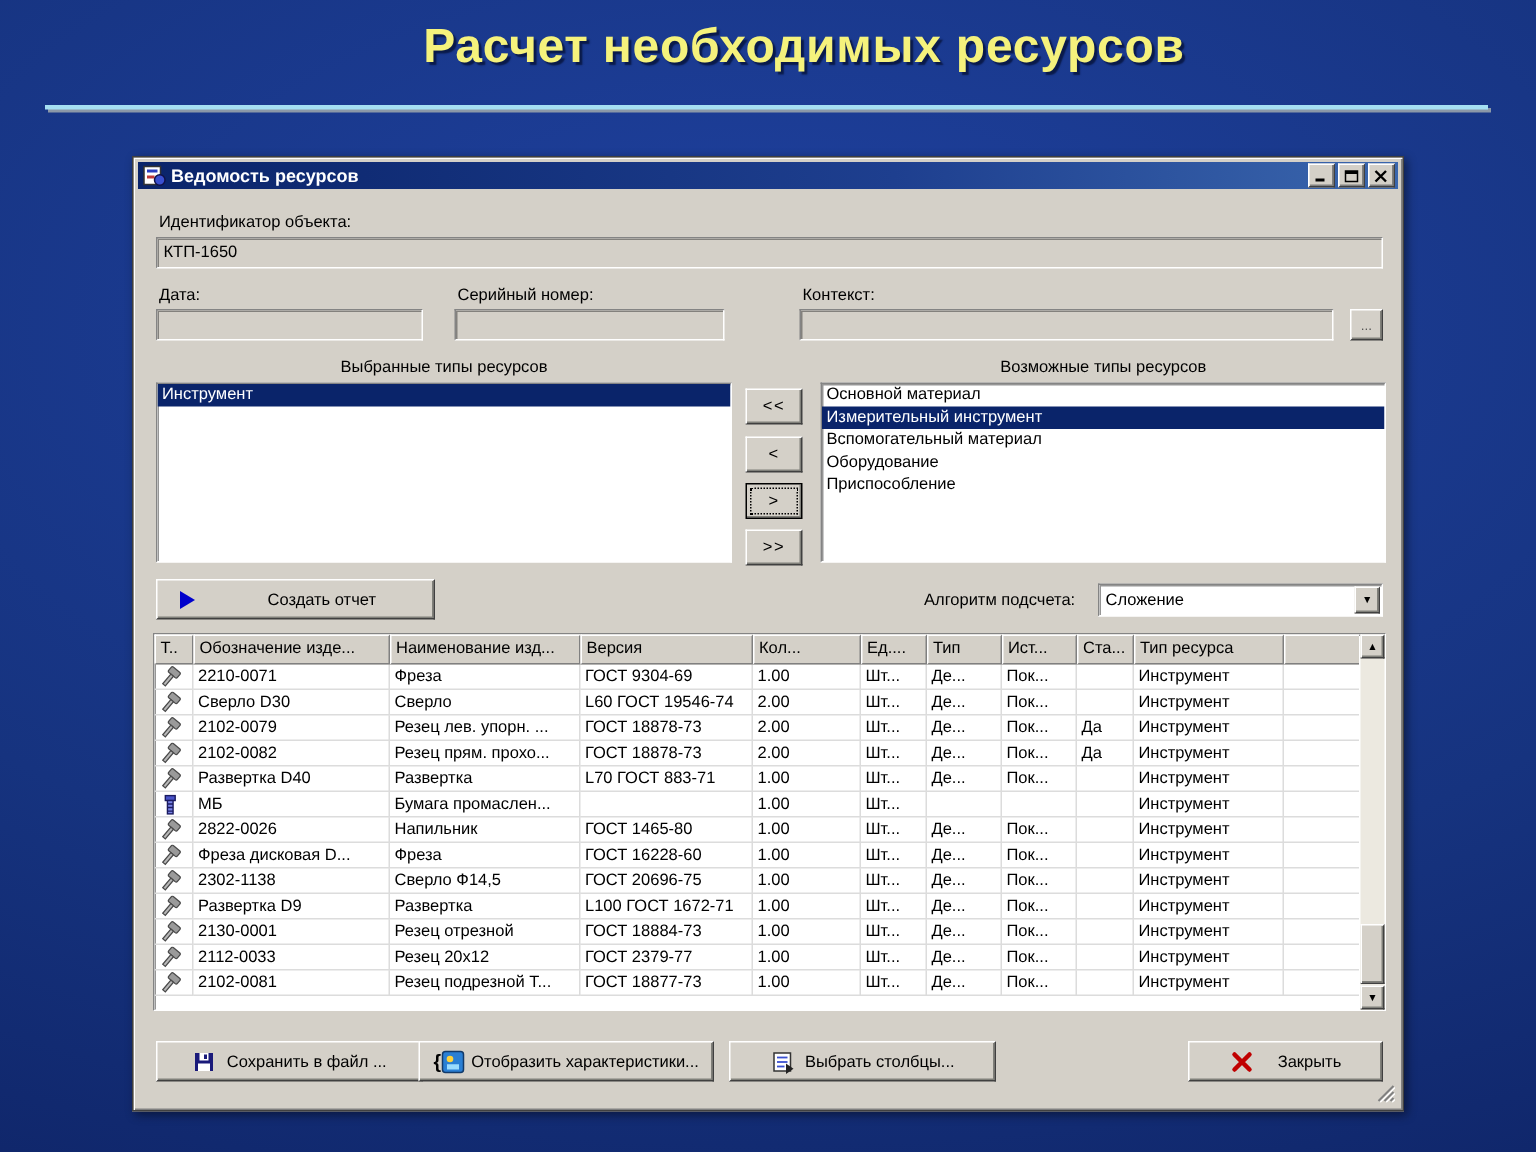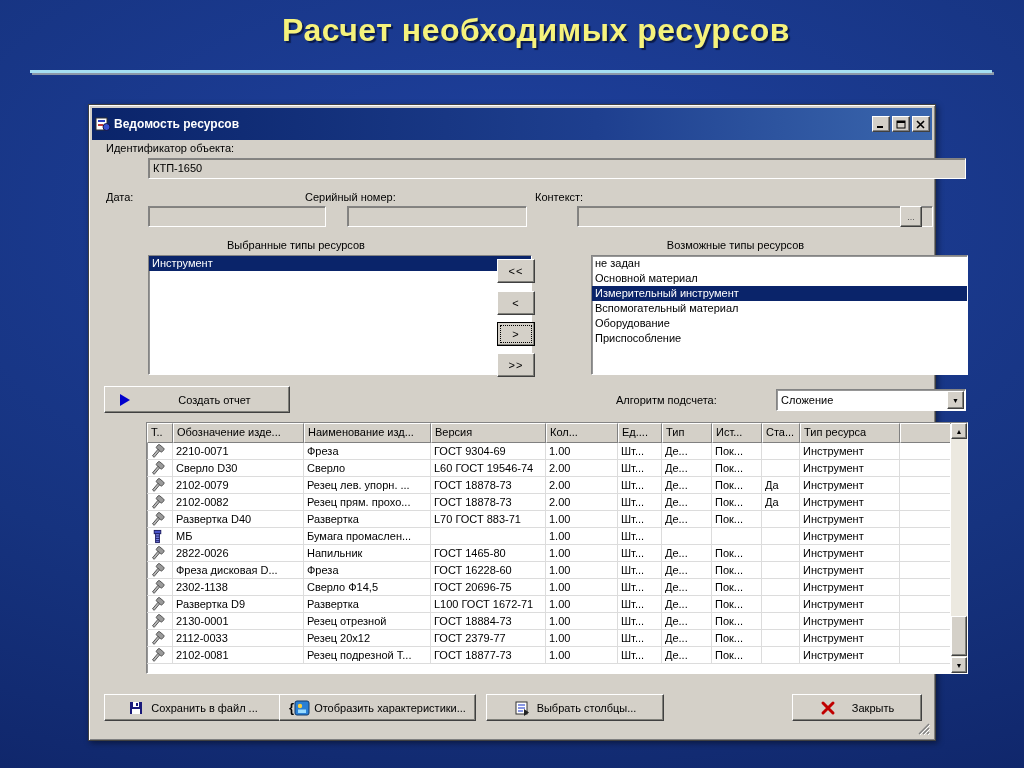--- a/index.html
+++ b/index.html
@@ -15,36 +15,36 @@
 
   .slide-rule { position:absolute; left:30px; top:70px; width:962px; height:3px;
     background:#a5dff2; box-shadow:2px 2px 0 #8b98a8; }
 
   
   .window { position:absolute; left:88px; top:104px; width:848px; height:637px;
     background:#d4d0c8; border:1px solid #404040;
     box-shadow: inset 1px 1px 0 #ffffff, inset -1px -1px 0 #808080, 2px 2px 6px rgba(0,0,0,.45);
     padding:3px; }
 
-  .titlebar { height:32px; background:linear-gradient(90deg,#0a246a 0%, #1e3f8f 60%, #3a66ad 100%);
+  .titlebar { height:18px; background:linear-gradient(90deg,#0a246a 0%, #1e3f8f 60%, #3a66ad 100%);
     display:flex; align-items:center; padding:0 2px; }
   .titlebar .app-icon { width:16px; height:16px; margin:0 3px 0 1px; flex:0 0 auto; }
   .titlebar-title { color:#ffffff; font-weight:bold; font-size:12px; flex:1 1 auto;
     white-space:nowrap; overflow:hidden; }
   .win-btn { width:18px; height:16px; margin-left:2px; background:#d4d0c8;
     border:1px solid; border-color:#ffffff #404040 #404040 #ffffff;
     box-shadow: inset -1px -1px 0 #808080; display:flex; align-items:center; justify-content:center;
     padding:0; cursor:default; }
 
   .body { position:absolute; left:4px; top:26px; right:4px; bottom:4px; }
 
   .lbl { position:absolute; font-size:11px; color:#000; white-space:nowrap; }
 
   .sunken { border:1px solid #848484; border-right-color:#ffffff; border-bottom-color:#ffffff;
-    box-shadow: inset 1px 1px 0 rgba(64,64,64,.55); margin-left: 44px; }
+    box-shadow: inset 1px 1px 0 rgba(64,64,64,.55); }
   .field { position:absolute; height:21px; background:#d4d0c8; font-size:11px;
     padding:3px 4px; color:#000; overflow:hidden; white-space:nowrap; }
   .raised { background:#d4d0c8; border:1px solid; border-color:#ffffff #404040 #404040 #ffffff;
     box-shadow: inset -1px -1px 0 #80807a; }
   .btn { position:absolute; font-size:11px; color:#000; display:flex; align-items:center;
     justify-content:center; gap:7px; cursor:default; }
 
   
   .listbox { position:absolute; width:384px; height:120px; background:#ffffff; overflow:hidden; }
   .list-item { font-size:11px; padding:1px 3px; height:15px; white-space:nowrap; color:#000; }
@@ -140,21 +140,20 @@
 
       <div class="lbl" style="left:11px; top:108px; width:384px; text-align:center;">Выбранные типы ресурсов</div>
       <div class="listbox sunken" style="left:11px; top:124px;">
 
       <div class="list-item selected">Инструмент</div>
         </div>
 
       <div class="lbl" style="left:454px; top:108px; width:377px; text-align:center;">Возможные типы ресурсов</div>
       <div class="listbox sunken" style="left:454px; top:124px; width:377px;">
 
-      <div class="list-item normal">не задан</div>
           <div class="list-item normal">Основной материал</div>
           <div class="list-item selected">Измерительный инструмент</div>
           <div class="list-item normal">Вспомогательный материал</div>
           <div class="list-item normal">Оборудование</div>
           <div class="list-item normal">Приспособление</div>
         </div>
 
       <button class="btn raised xfer" style="left:404px; top:128px;">&lt;&lt;</button>
       <button class="btn raised xfer" style="left:404px; top:160px;">&lt;</button>
       <button class="btn raised xfer focused" style="left:404px; top:191px;">&gt;</button>

